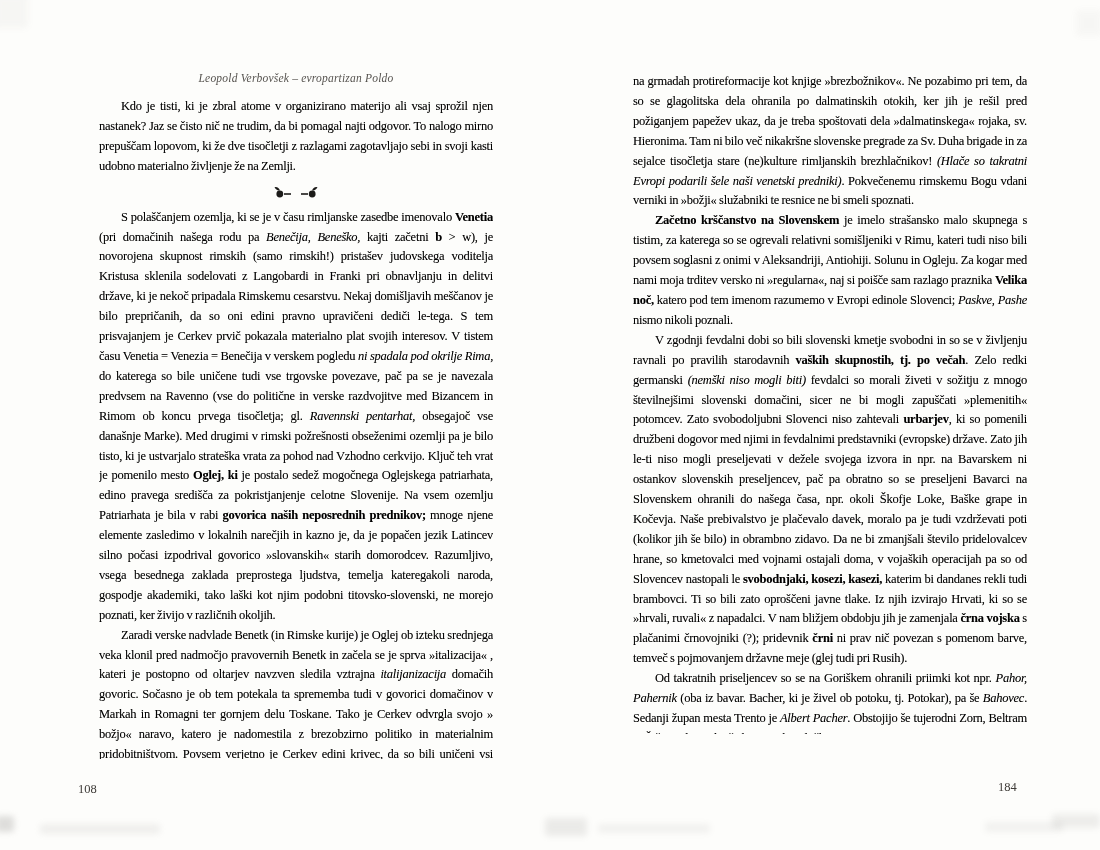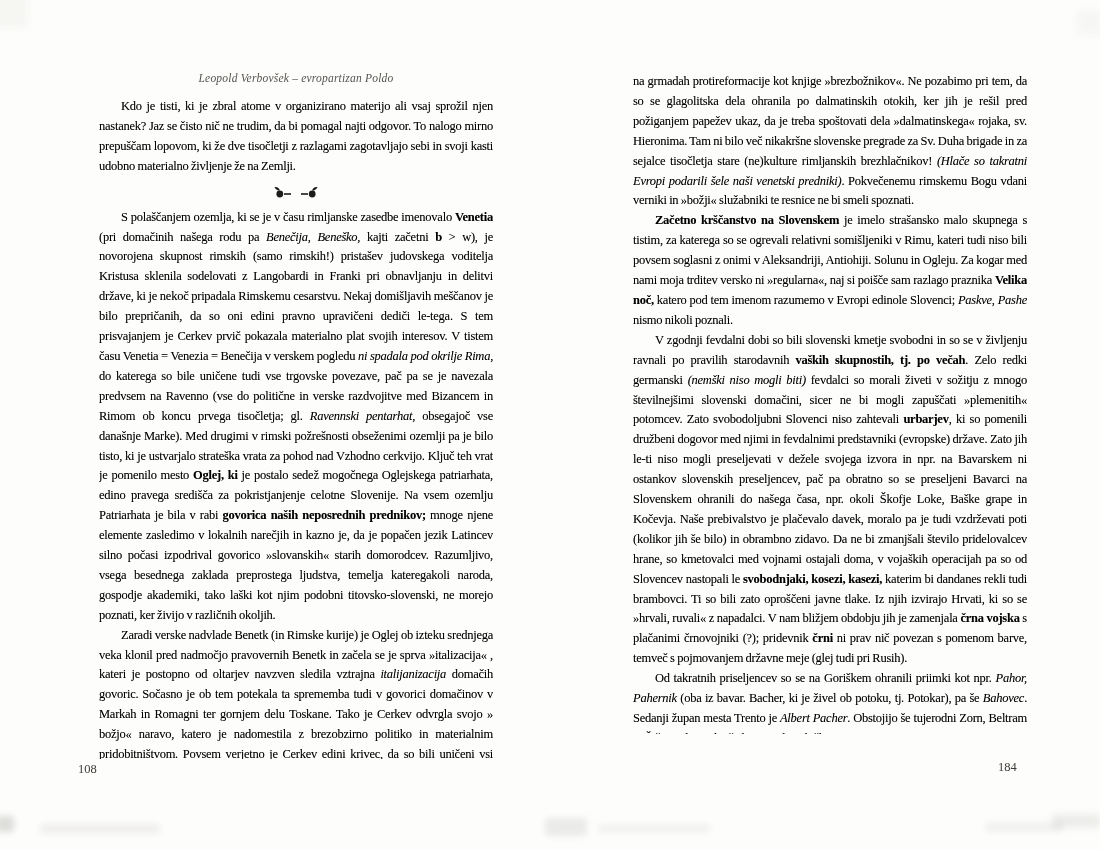--- a/index.html
+++ b/index.html
@@ -46,20 +46,21 @@
     text-align: center;
     margin: 8px 0 9px 0;
     height: 14px;
     line-height: 14px;
   }
   .divider svg { margin: 0 5px; vertical-align: middle; }
   .page-number {
     position: absolute;
     font-size: 12.5px;
     color: #3f3c38;
+    margin-top: 20px;
   }
   .pn-left  { left: 78px;  top: 762px; }
   .pn-right { left: 998px; top: 760px; }
   .artifact {
     position: absolute;
     background: #8f8d89;
     filter: blur(3px);
     border-radius: 3px;
     pointer-events: none;
   }

